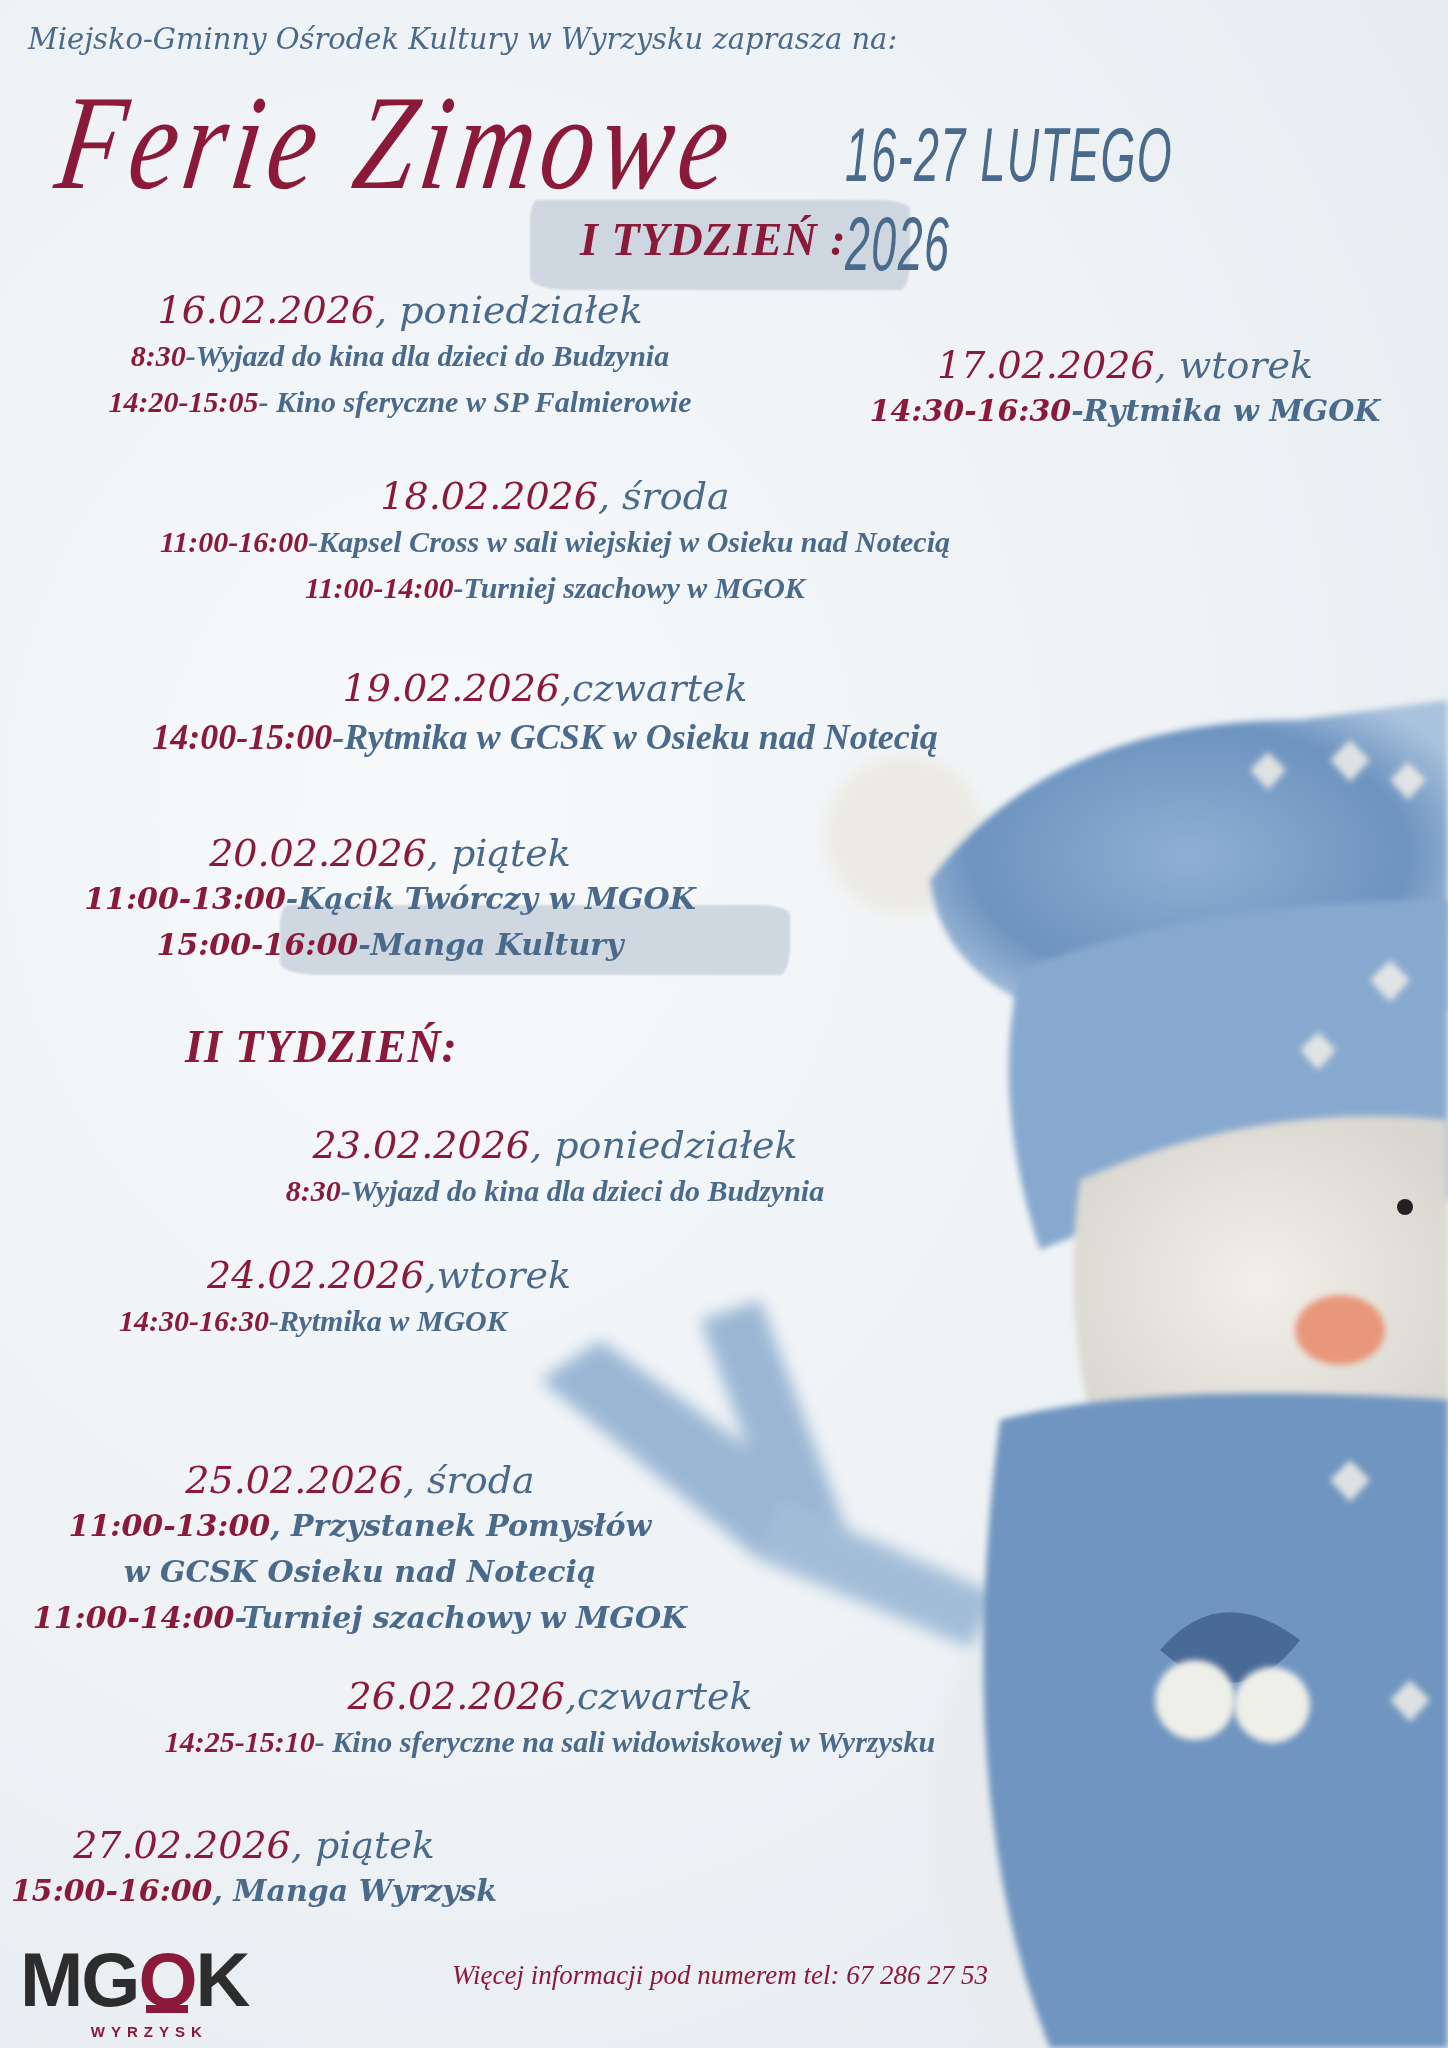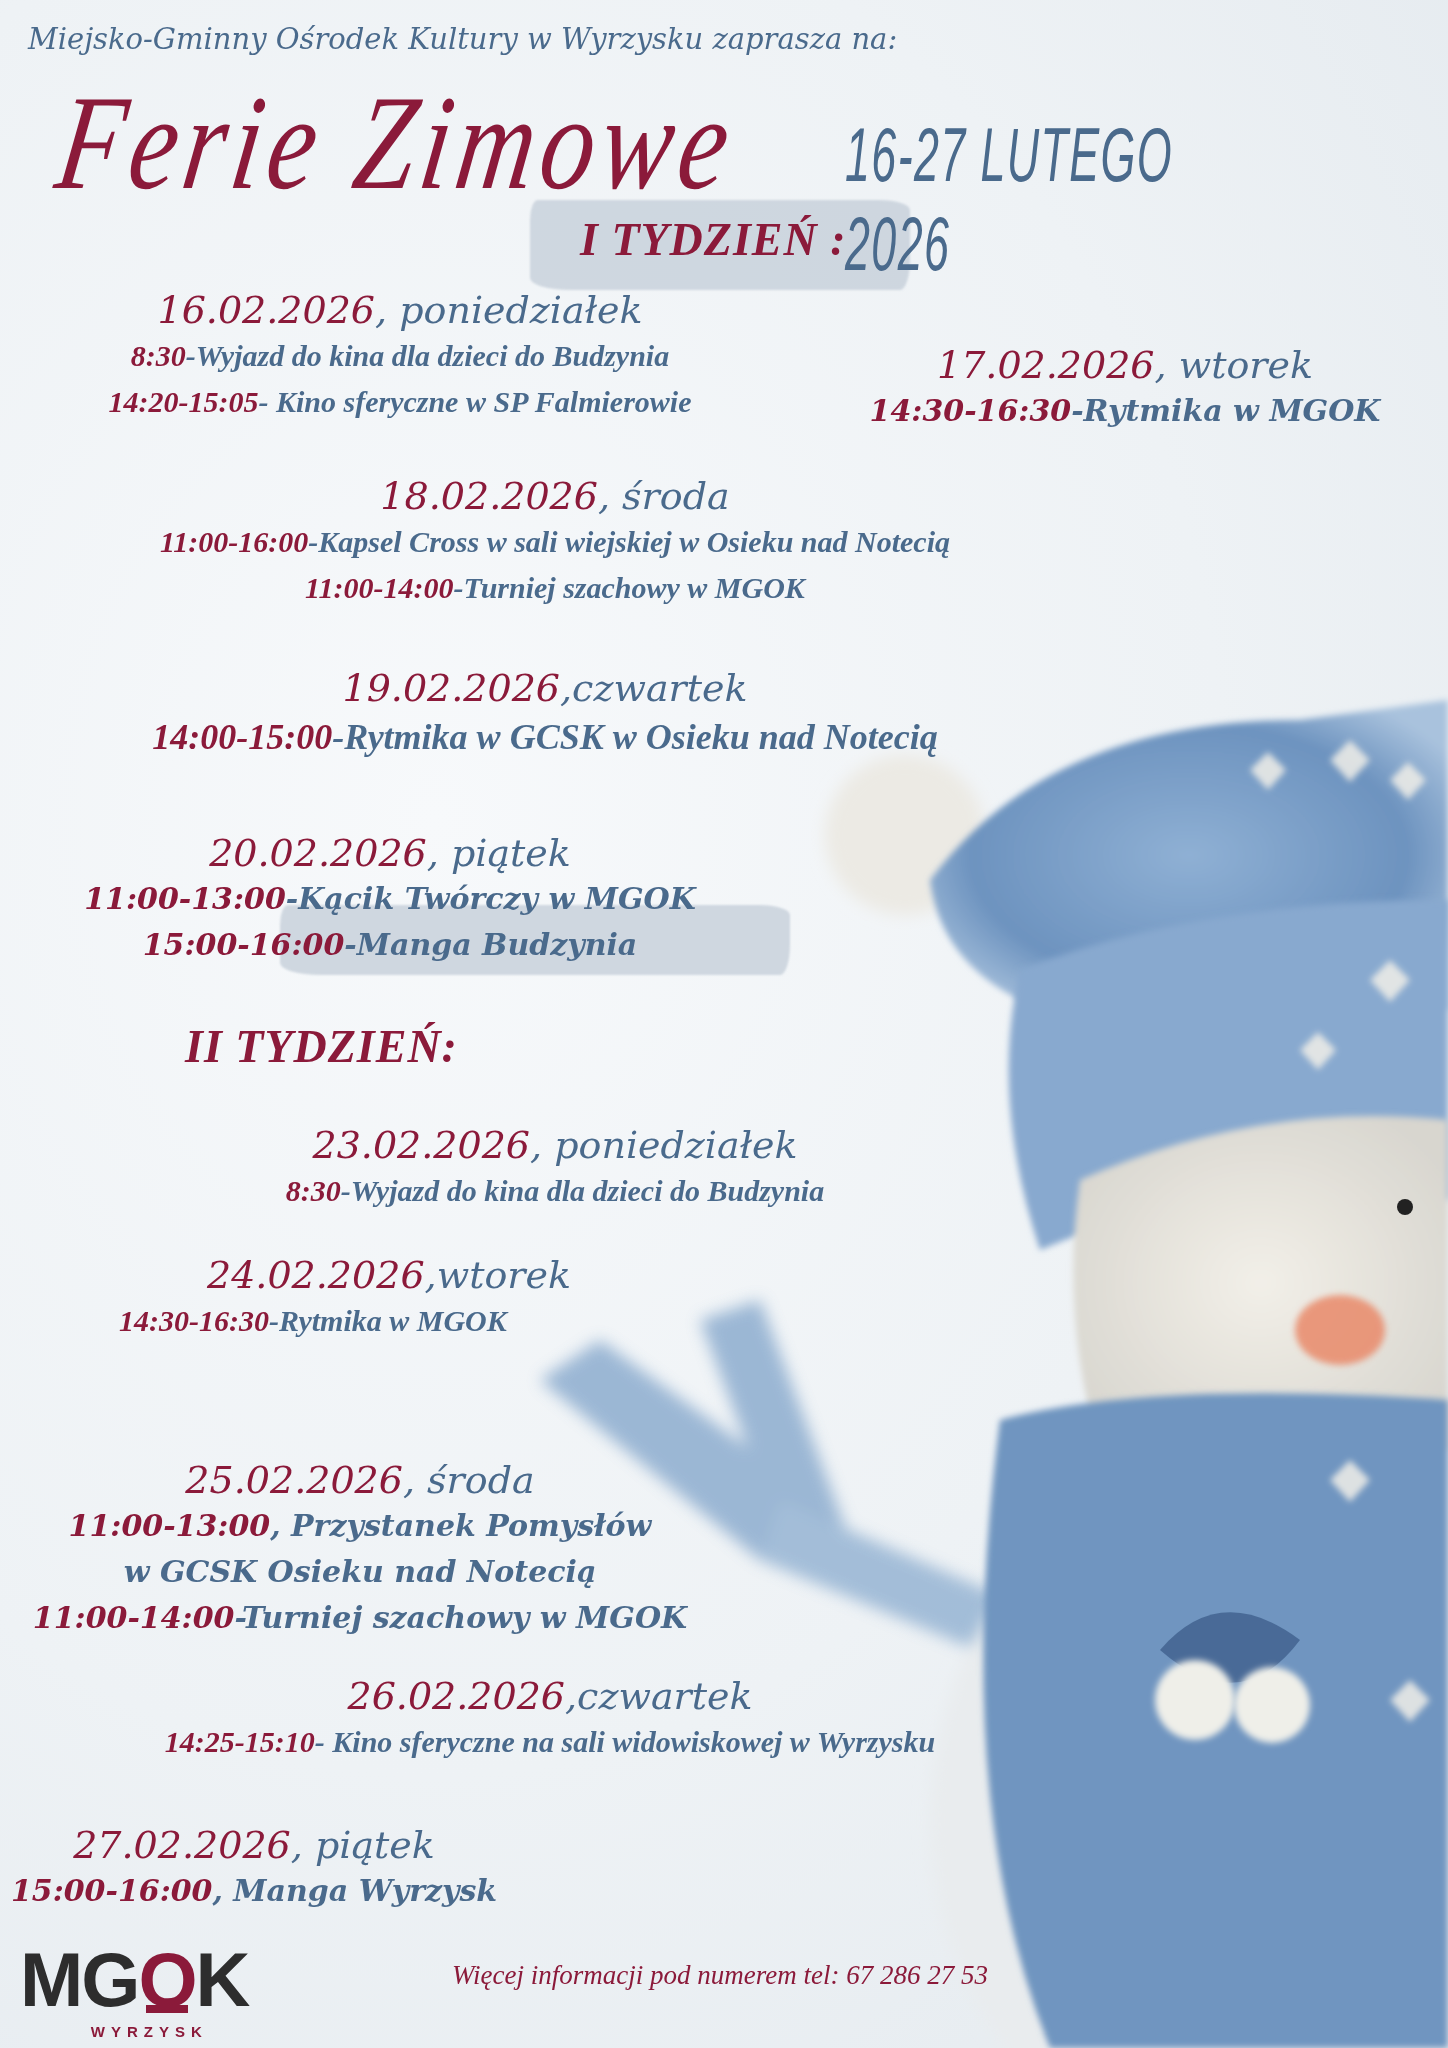--- a/index.html
+++ b/index.html
@@ -142,21 +142,21 @@
 </div>
 
 <div class="abs day serif-it" style="left:0;width:1090px;top:665px;">
   <div class="day-head"><span class="date">19.02.2026</span><span class="wd">,czwartek</span></div>
   <div class="ev cond-it" style="font-size:36px;line-height:52px;"><span class="t">14:00-15:00</span><span class="d">-Rytmika w GCSK w Osieku nad Notecią</span></div>
 </div>
 
 <div class="abs day serif-it" style="left:80px;width:620px;top:830px;text-align:center;">
   <div class="day-head"><span class="date">20.02.2026</span><span class="wd">, piątek</span></div>
   <div class="ev"><span class="t">11:00-13:00</span><span class="d">-Kącik Twórczy w MGOK</span></div>
-  <div class="ev"><span class="t">15:00-16:00</span><span class="d">-Manga Budzynia</span></div>
+  <div class="ev"><span class="t">15:00-16:00</span><span class="d">-Manga Kultury</span></div>
 </div>
 
 <div class="abs week" style="left:185px;top:1020px;">II TYDZIEŃ:</div>
 
 <div class="abs day serif-it" style="left:160px;width:790px;top:1122px;">
   <div class="day-head"><span class="date">23.02.2026</span><span class="wd">, poniedziałek</span></div>
   <div class="ev cond-it"><span class="t">8:30</span><span class="d">-Wyjazd do kina dla dzieci do Budzynia</span></div>
 </div>
 
 <div class="abs day serif-it" style="left:90px;width:540px;top:1252px;margin-left:29px;">

